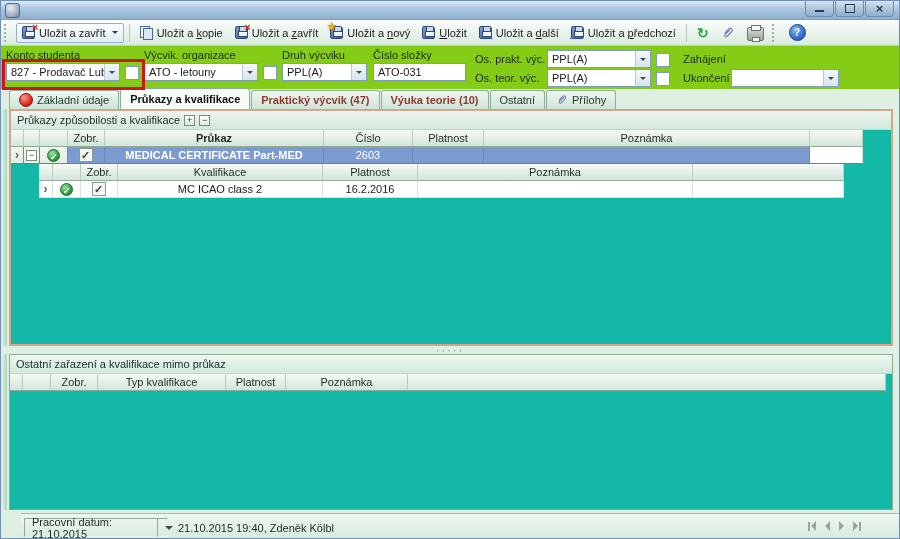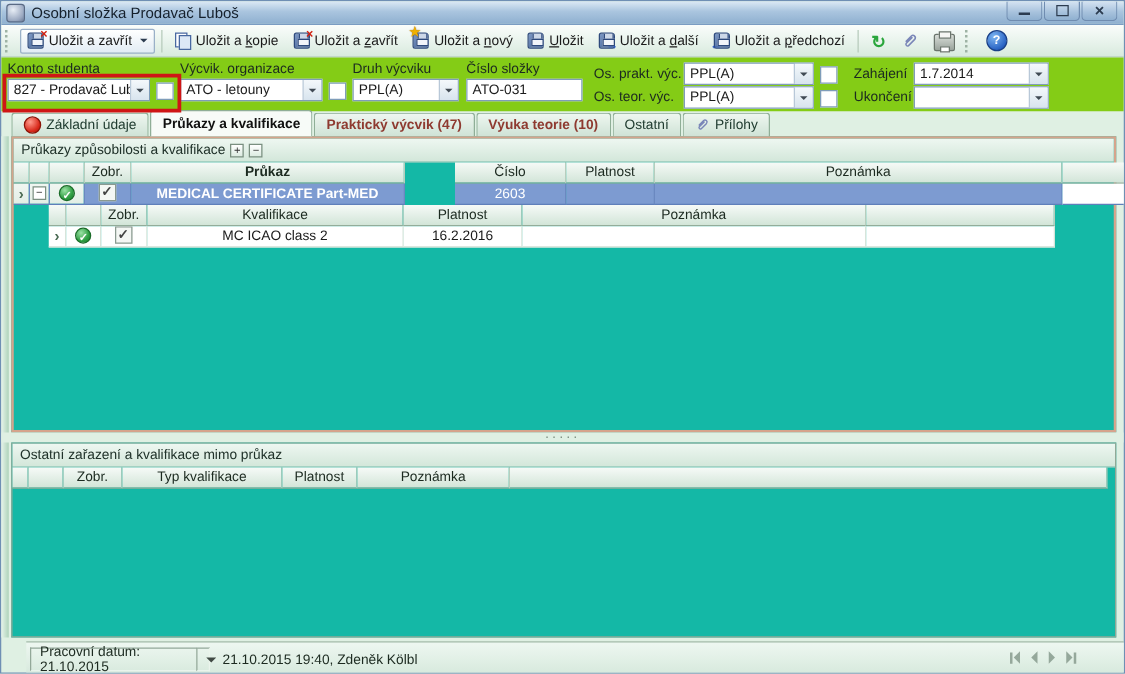--- a/index.html
+++ b/index.html
@@ -98,21 +98,21 @@
     background:radial-gradient(circle at 35% 30%,#9ae2a4,#2f9e42 60%,#1d7a2e);border:1px solid #1a6b28;box-sizing:border-box;}
   .okball::after{content:"✓";position:absolute;left:2px;top:-1px;color:#fff;font-size:9px;font-weight:bold;}
   .gridcbx{display:inline-block;width:12px;height:12px;border:1px solid #8a9a90;background:#f4f7f4;position:relative;vertical-align:middle;margin-top:-2px;}
   .gridcbx.checked::after{content:"✓";position:absolute;left:1px;top:-2px;font-size:11px;color:#444;font-weight:bold;}
   
   .c0{width:13px;flex:0 0 auto;text-align:center;}
   .c1{width:16px;flex:0 0 auto;text-align:center;}
   .c2{width:28px;flex:0 0 auto;text-align:center;}
   .c3{width:37px;flex:0 0 auto;text-align:center;}
   .c4{width:219px;flex:0 0 auto;}
-  .c5{width:89px;flex:0 0 auto;margin-left:40px;}
+  .c5{width:89px;flex:0 0 auto;}
   .c6{width:71px;flex:0 0 auto;}
   .c7{width:326px;flex:0 0 auto;}
   .c8{width:53px;flex:0 0 auto;}
   
   .n0{width:14px;flex:0 0 auto;text-align:center;}
   .n1{width:28px;flex:0 0 auto;text-align:center;}
   .n2{width:37px;flex:0 0 auto;text-align:center;}
   .n3{width:205px;flex:0 0 auto;}
   .n4{width:95px;flex:0 0 auto;}
   .n5{width:275px;flex:0 0 auto;}
@@ -150,21 +150,20 @@
       radial-gradient(circle at 6px 6px,#8fa396 1.5px,transparent 2px),
       radial-gradient(circle at 1px 11px,#8fa396 1.5px,transparent 2px);}
 </style>
 </head>
 <body>
 
 <div class="win">
 
   <div class="titlebar">
     <span class="app-icon"></span>
-    <span class="title-text">Osobní složka Prodavač Luboš</span>
     <div class="winbtns">
       <span class="wbtn">
           <span class="minbar"></span>
         </span>
       <span class="wbtn">
           <span class="restore"></span>
         </span>
       <span class="wbtn close"></span>
     </div>
   </div>
@@ -264,24 +263,20 @@
     <span class="cbx" style="left:655px;top:7px;"></span>
 
     <span class="flabel" style="left:474px;top:26px;">Os. teor. výc.</span>
     <span class="fctrl" style="left:546px;top:23px;width:104px;">
       <span class="val">PPL(A)</span>
       <span class="combo-btn"></span>
     </span>
     <span class="cbx" style="left:655px;top:26px;"></span>
 
     <span class="flabel" style="left:682px;top:7px;">Zahájení</span>
-    <span class="fctrl" style="left:730px;top:4px;width:108px;">
-      <span class="val">1.7.2014</span>
-      <span class="combo-btn"></span>
-    </span>
 
     <span class="flabel" style="left:682px;top:26px;">Ukončení</span>
     <span class="fctrl" style="left:730px;top:23px;width:108px;">
       <span class="val"></span>
       <span class="combo-btn"></span>
     </span>
   </div>
 
   <div class="tabstrip">
     <span class="tab">

